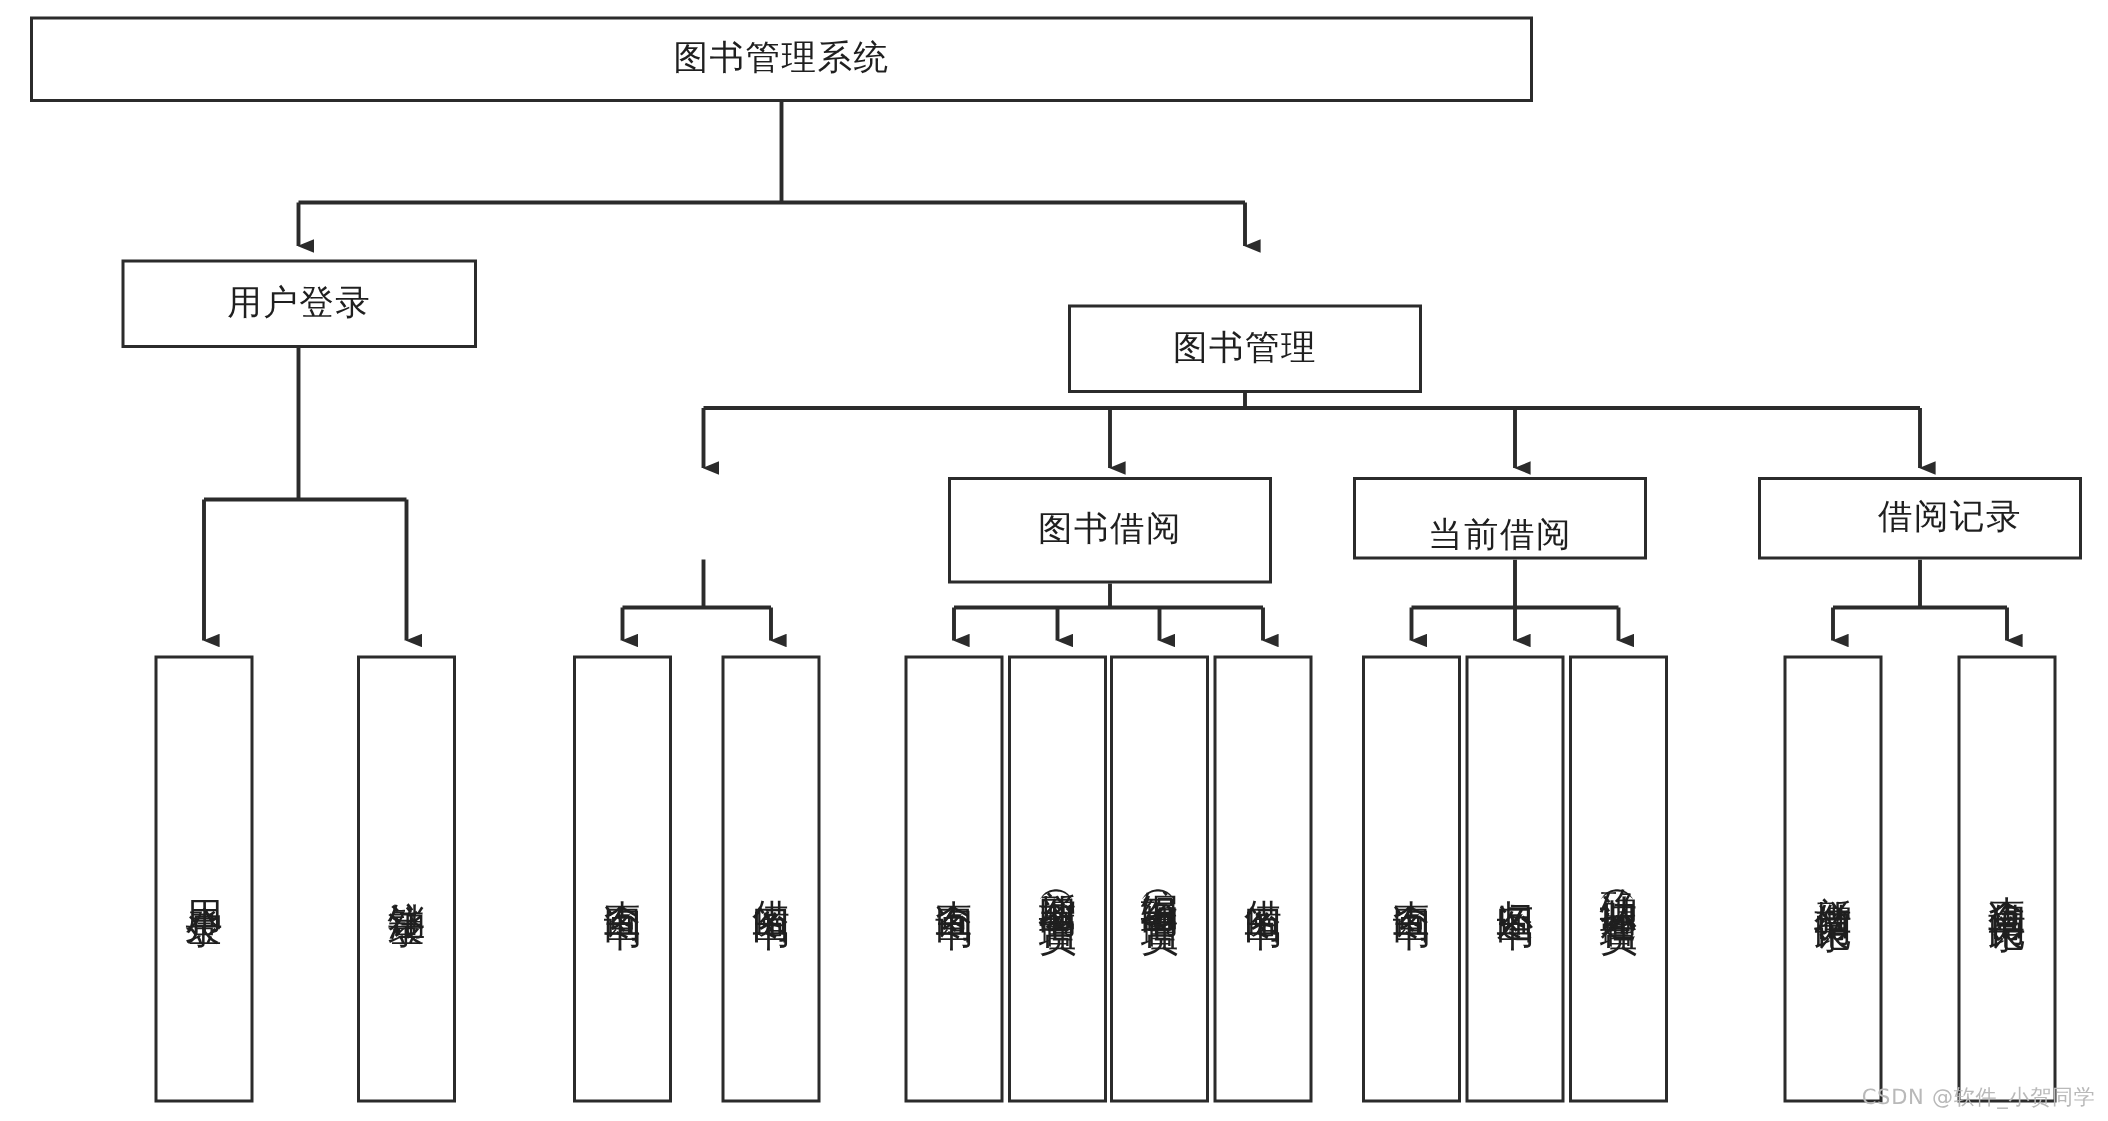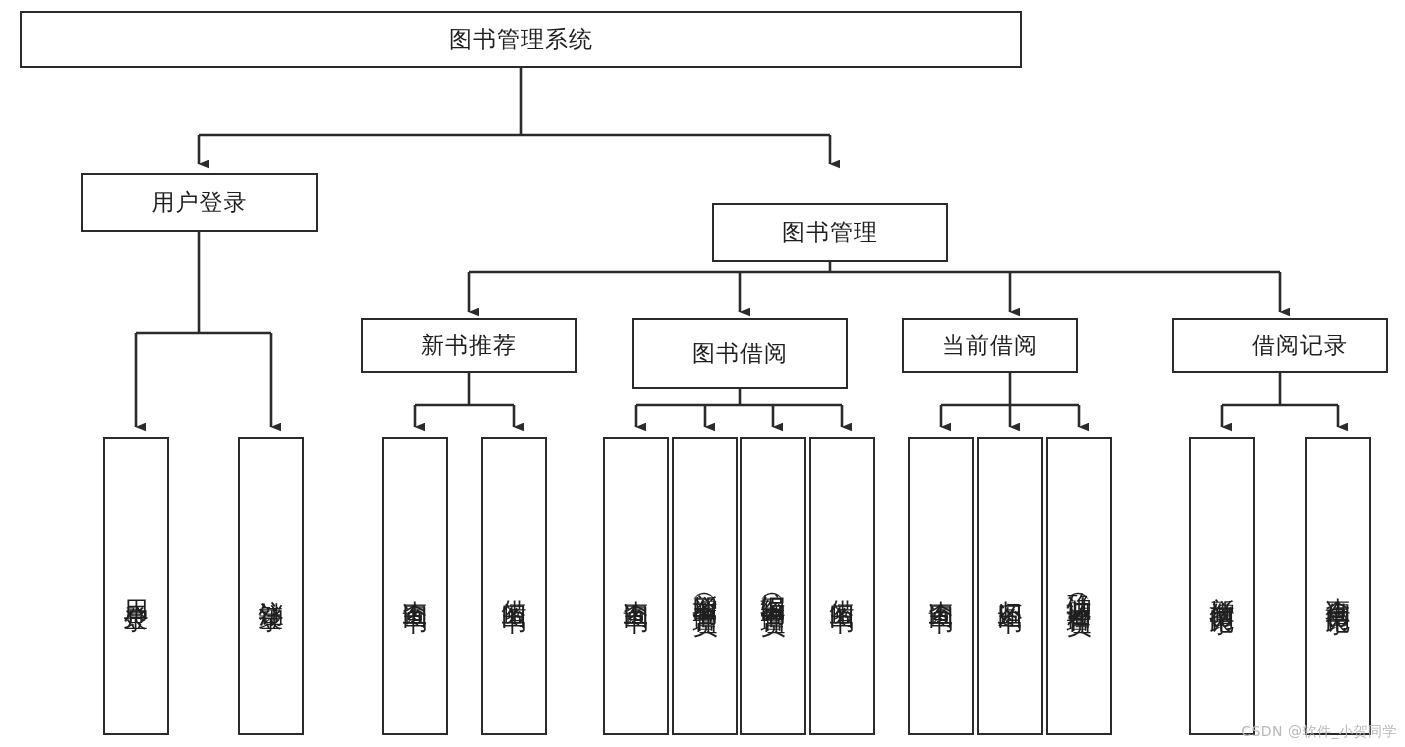--- a/index.html
+++ b/index.html
@@ -128,27 +128,24 @@
     <span class="node-label">图书管理系统</span>
   </div>
 
   <div class="node horizontal" style="left:81px; top:173px; width:237px; height:59px;">
     <span class="node-label">用户登录</span>
   </div>
   <div class="node horizontal" style="left:712px; top:173px; width:236px; height:59px;margin-top:30px;">
     <span class="node-label">图书管理</span>
   </div>
 
-  <div class="node horizontal" style="left:361px; top:318px; width:216px; height:55px;">
-    <span class="node-label">新书推荐</span>
-  </div>
   <div class="node horizontal" style="left:632px; top:318px; width:216px; height:71px;">
     <span class="node-label">图书借阅</span>
   </div>
-  <div class="node horizontal" style="left:902px; top:318px; width:176px; height:55px;">
+  <div class="node horizontal" style="left:902px; top:318px; width:196px; height:55px;align-items:flex-end;">
     <span class="node-label">当前借阅</span>
   </div>
   <div class="node horizontal" style="left:1172px; top:318px; width:216px; height:55px;padding-left:40px;">
     <span class="node-label">借阅记录</span>
   </div>
 
   <div class="node vertical" style="left:103px; top:437px; width:66px; height:298px;">
     <span class="node-label">用户登录</span>
   </div>
   <div class="node vertical" style="left:238px; top:437px; width:66px; height:298px;">

